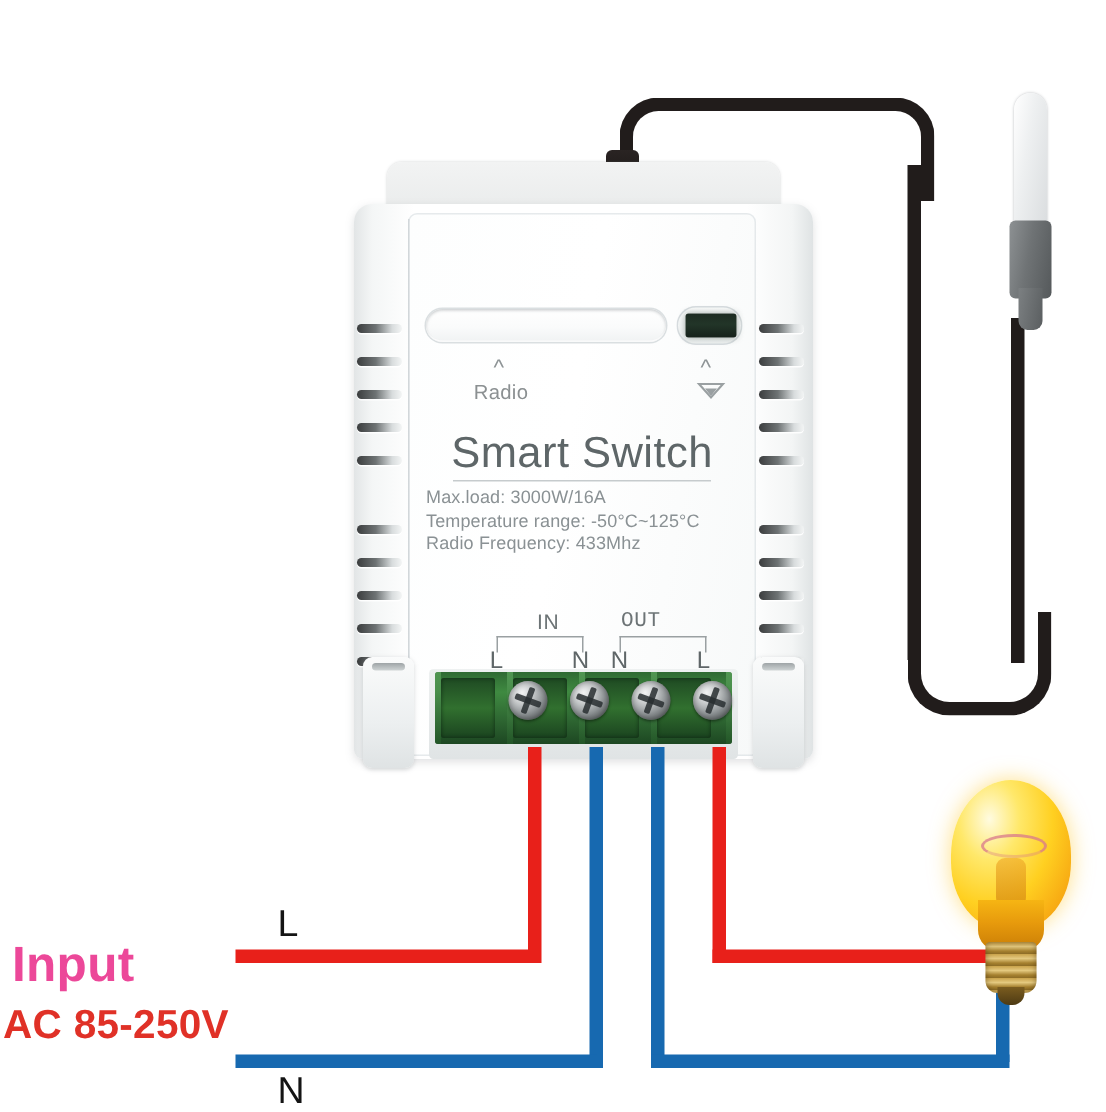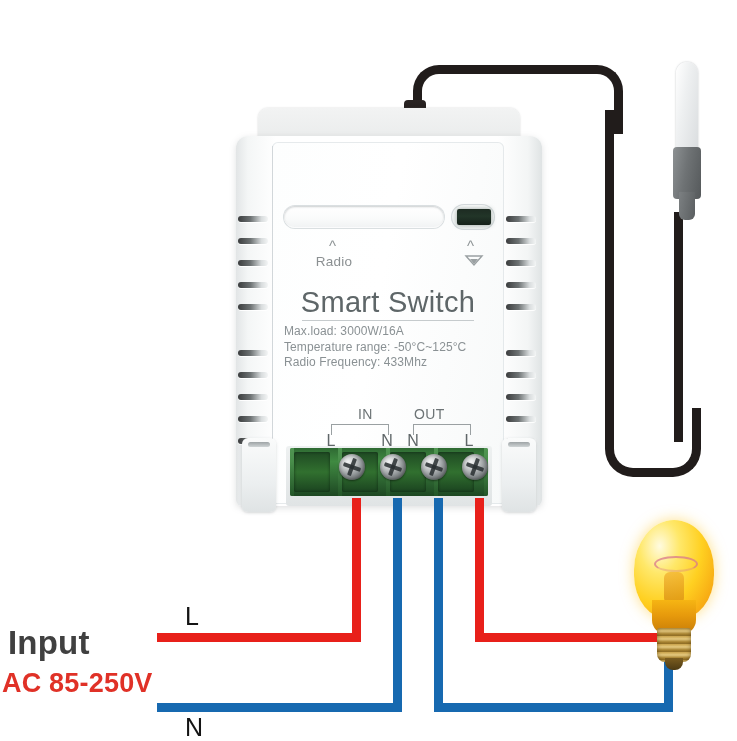--- a/index.html
+++ b/index.html
@@ -424,21 +424,21 @@
     color: #141414;
     font-weight: 400;
     line-height: 1;
   }
   .input-title {
     position: absolute;
     left: 8px;
     top: 626px;
     font-size: 33px;
     font-weight: 700;
-    color: #404040;
+    color: #ec4899;
     line-height: 1;
     letter-spacing: .2px;
   }
   .input-sub {
     position: absolute;
     left: 2px;
     top: 670px;
     font-size: 27px;
     font-weight: 700;
     color: #e03127;
@@ -519,21 +519,21 @@
     </div>
 
     <div class="io-group">
       <div class="io-title" style="left:96px; top:298px;margin-left:26px;">IN</div>
       <div class="io-bracket" style="left:95px; top:316px; width:56px;"></div>
       <div class="io-pin" style="left:88px; top:324px;">L</div>
       <div class="io-pin" style="left:144px; top:324px;">N</div>
     </div>
 
     <div class="io-group">
-      <div class="io-title" style="left:178px; top:298px;">OUT</div>
+      <div class="io-title" style="left:178px; top:298px;font-family:Liberation Mono, monospace;">OUT</div>
       <div class="io-bracket" style="left:177px; top:316px; width:56px;"></div>
       <div class="io-pin" style="left:170px; top:324px;">N</div>
       <div class="io-pin" style="left:226px; top:324px;">L</div>
     </div>
 
     <div class="terminal-shell"></div>
     <div class="terminal-block">
       <div class="tb-rib" style="left:0px;"></div>
       <div class="tb-rib" style="left:48px;"></div>
       <div class="tb-rib" style="left:96px;"></div>

